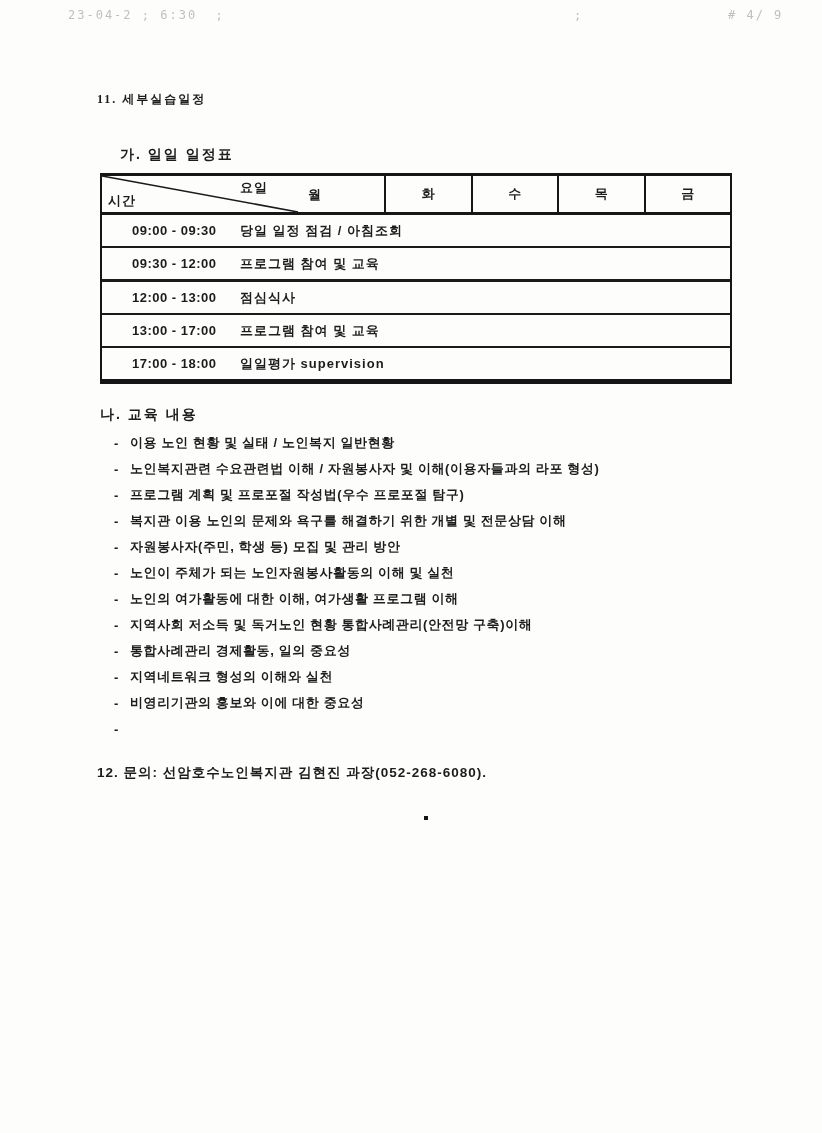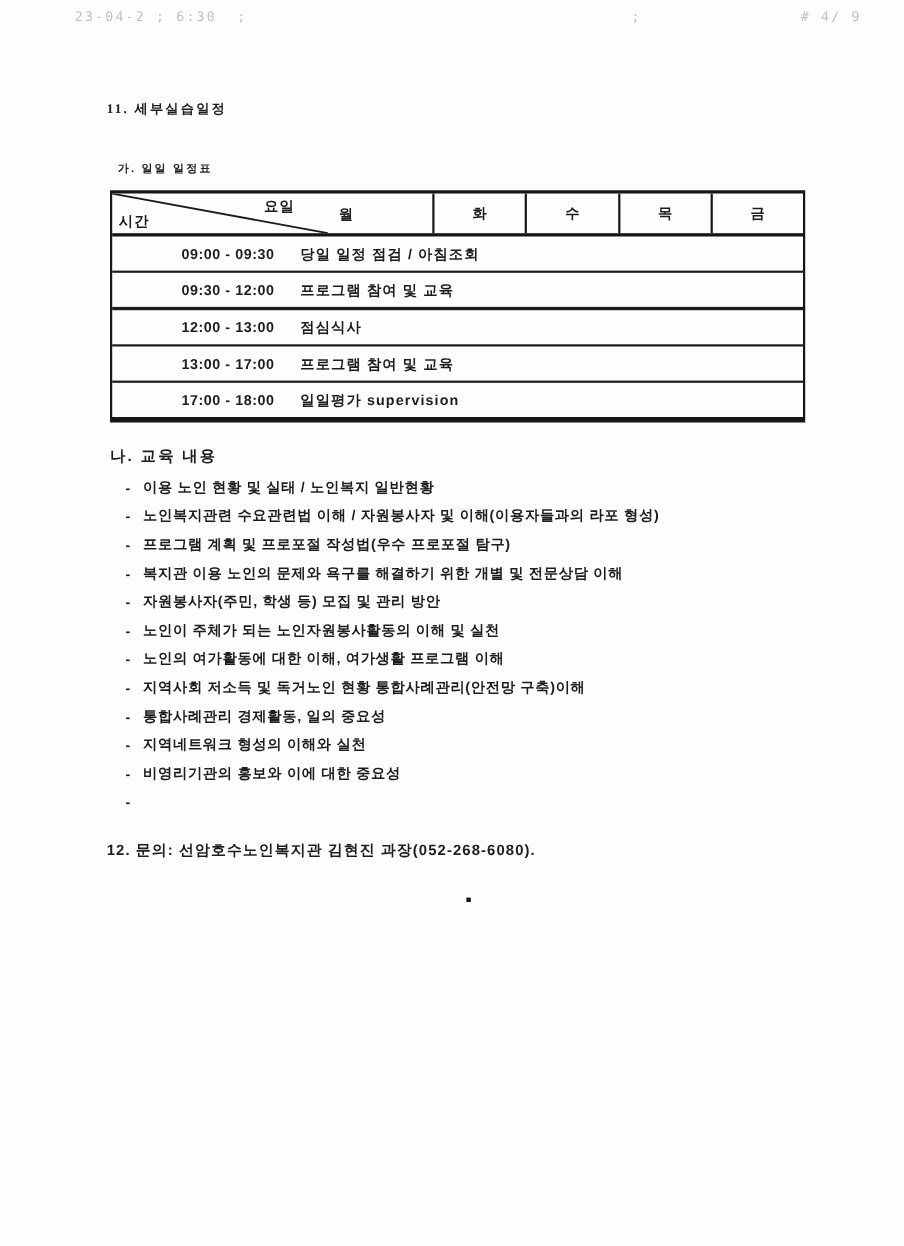--- a/index.html
+++ b/index.html
@@ -24,39 +24,39 @@
   }
   .fax-left{left:68px;}
   .fax-mid{left:574px;}
   .fax-right{left:728px;}
 
   .doc-title{
     position:absolute;left:97px;top:91px;
     font-size:12px;font-weight:700;letter-spacing:2px;font-family:Liberation Serif, serif;
   }
   .sched-heading{
-    position:absolute;left:107px;top:146px;
-    font-size:10px;font-weight:700;letter-spacing:2px;
+    position:absolute;left:120px;top:146px;
+    font-size:14px;font-weight:700;letter-spacing:2px;
   }
 
   
   .sched-table{
     position:absolute;left:100px;top:173px;
     width:632px;box-sizing:border-box;
     border:2px solid #161616;
     border-top-width:3px;
     border-bottom-width:5px;
     background:#fdfdfc;
   }
   .thead{
     display:flex;height:36px;
     border-bottom:3px solid #161616;
   }
   .corner-cell{
-    width:291px;position:relative;flex:none;
+    width:263px;position:relative;flex:none;padding-left:19px;
   }
   .corner-cell svg{position:absolute;left:0;top:0;}
   .lbl-time{
     position:absolute;left:6px;bottom:2px;
     font-size:13px;font-weight:700;letter-spacing:1px;
   }
   .lbl-day{
     position:absolute;left:138px;top:3px;
     font-size:13px;font-weight:700;letter-spacing:1px;
   }
@@ -65,21 +65,20 @@
     font-size:13px;font-weight:700;
   }
   .day-cell{
     flex:1;border-left:2px solid #161616;
     display:flex;align-items:center;justify-content:center;
     font-size:13px;font-weight:700;
   }
   .trow{
     height:31px;display:flex;align-items:center;
     border-bottom:2px solid #1b1b1b;
-    padding-left:33px;
   }
   .trow.thick{border-bottom-width:3px;}
   .trow:last-child{border-bottom:none;}
   .t-time{
     margin-left:30px;width:108px;flex:none;
     font-size:13px;font-weight:600;letter-spacing:0.5px;
     white-space:nowrap;
   }
   .t-activity{
     flex:1;text-align:left;margin-right:14px;

